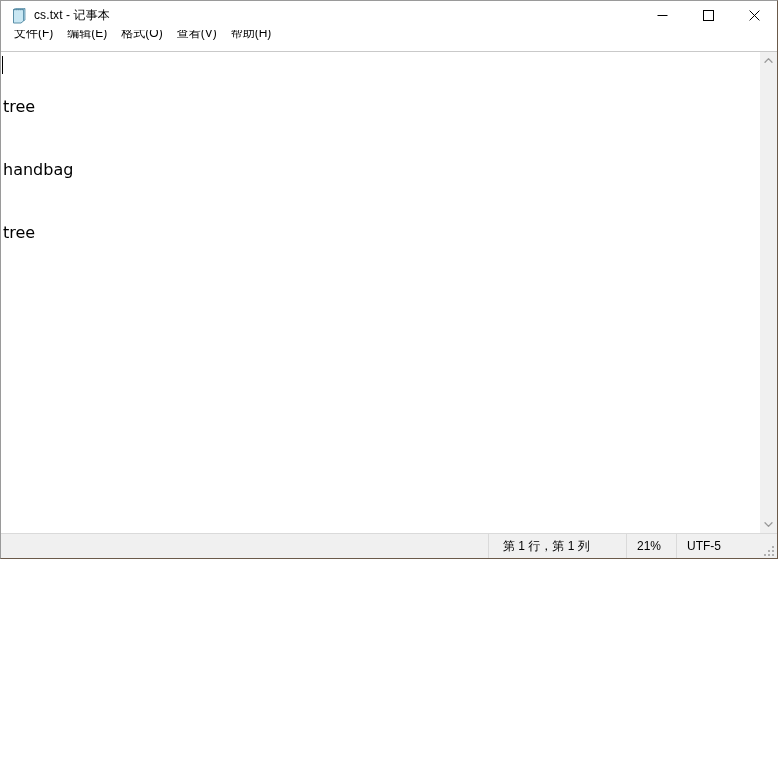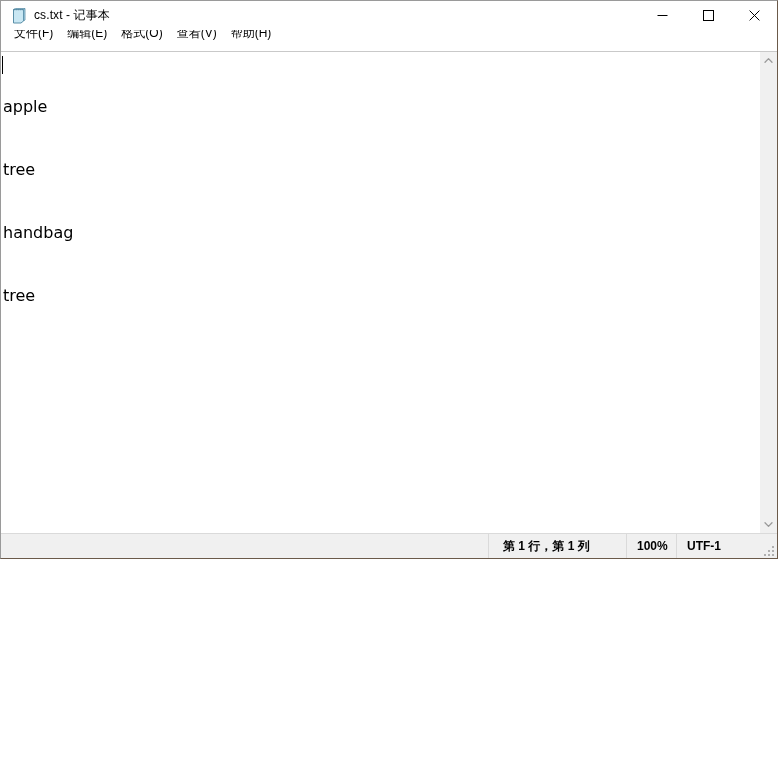--- a/index.html
+++ b/index.html
@@ -156,21 +156,20 @@
   #status-bar {
     height: 24px;
     min-height: 24px;
     background: #f0f0f0;
     border-top: 1px solid #dadada;
     display: flex;
     align-items: stretch;
     font-size: 12px;
     color: #000000;
     position: relative;
-    font-weight: bold;
   }
   #status-spacer {
     flex: 1 1 auto;
     border-right: 1px solid #dadada;
   }
   .status-cell {
     display: flex;
     align-items: center;
     justify-content: flex-start;
     padding-left: 14px;
@@ -240,21 +239,20 @@
     <div class="menu-item">格式(O)</div>
     <div class="menu-item">查看(V)</div>
     <div class="menu-item">帮助(H)</div>
   </div>
 
   <div id="edit-region">
 
     <div id="text-area">
       <div id="caret"></div>
       <div id="text-lines">
-        <div class="text-line">apple</div>
         <div class="text-line">tree</div>
         <div class="text-line">handbag</div>
         <div class="text-line">tree</div>
       </div>
     </div>
 
     <div id="v-scrollbar">
       <div class="sb-arrow">
         <svg width="9" height="7" viewBox="0 0 9 7">
           <path d="M1 5.2 L4.5 1.6 L8 5.2" fill="none" stroke="#9a9a9a" stroke-width="1.3" stroke-linecap="round" stroke-linejoin="round"></path>
@@ -266,22 +264,22 @@
           <path d="M1 1.8 L4.5 5.4 L8 1.8" fill="none" stroke="#9a9a9a" stroke-width="1.3" stroke-linecap="round" stroke-linejoin="round"></path>
         </svg>
       </div>
     </div>
 
   </div>
 
   <div id="status-bar">
     <div id="status-spacer"></div>
     <div class="status-cell" id="status-line-col">第 1 行，第 1 列</div>
-    <div class="status-cell" id="status-zoom">100%</div>
-    <div class="status-cell" id="status-encoding">UTF-1</div>
+    <div class="status-cell" id="status-zoom">21%</div>
+    <div class="status-cell" id="status-encoding">UTF-5</div>
     <svg id="resize-grip" viewBox="0 0 13 13">
       <g fill="#b0b0b0">
         <rect x="10" y="2" width="2" height="2"></rect>
         <rect x="6" y="6" width="2" height="2"></rect>
         <rect x="10" y="6" width="2" height="2"></rect>
         <rect x="2" y="10" width="2" height="2"></rect>
         <rect x="6" y="10" width="2" height="2"></rect>
         <rect x="10" y="10" width="2" height="2"></rect>
       </g>
     </svg>

